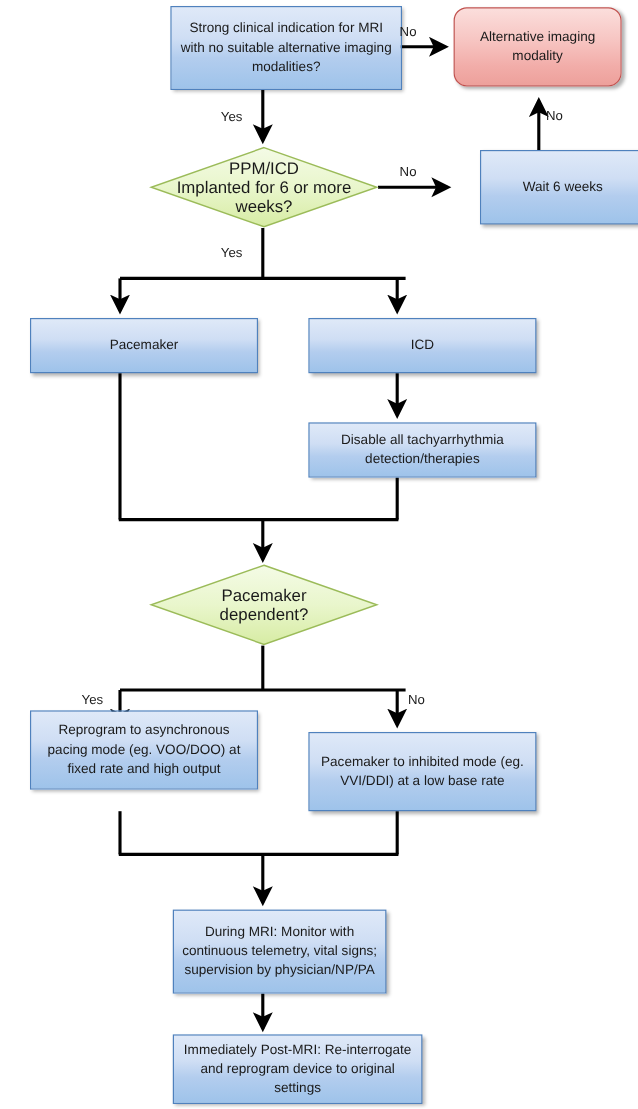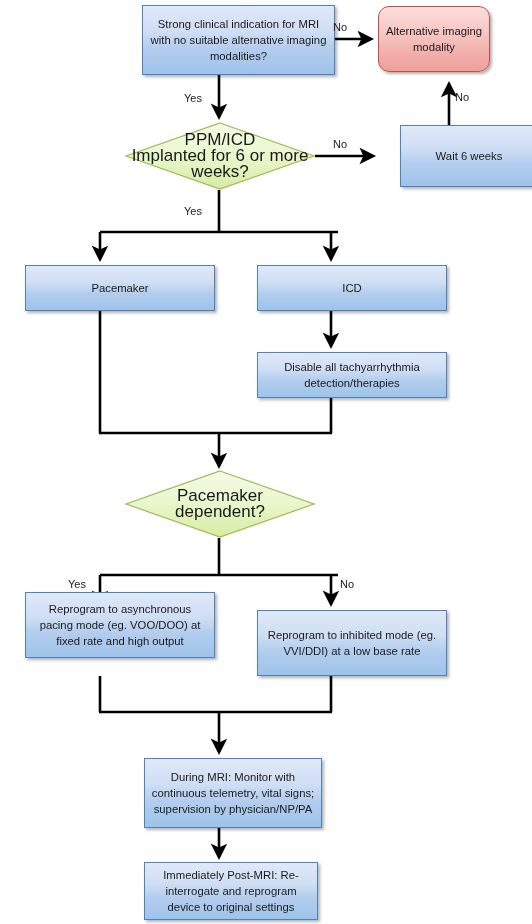--- a/index.html
+++ b/index.html
@@ -56,21 +56,21 @@
   .diamond-label {
     position: absolute;
     left: 0;
     top: 0;
     width: 100%;
     height: 100%;
     display: flex;
     align-items: center;
     justify-content: center;
     text-align: center;
-    font-size: 17px;
+    font-size: 14px;
     line-height: 16px;
     color: #1a1a1a;
   }
   .edge-label {
     position: absolute;
     font-size: 11px;
     line-height: 13px;
     color: #1a1a1a;
     white-space: nowrap;
     z-index: 4;
@@ -128,21 +128,21 @@
       <line x1="219" y1="712" x2="219" y2="752" marker-end="url(#arrow)"></line>
 
       <line x1="219" y1="828" x2="219" y2="857" marker-end="url(#arrow)"></line>
     </g>
   </svg>
 
   <div class="node box-blue" style="left:122px; top:5px; width:193px; height:70px;">
     <span>Strong clinical indication for MRI with no suitable alternative imaging modalities?</span>
   </div>
 
-  <div class="node box-red" style="left:378px; top:6px; width:112px; height:66px;">
+  <div class="node box-red" style="left:378px; top:6px; width:140px; height:66px;">
     <span>Alternative imaging modality</span>
   </div>
 
   <div class="diamond-wrap" style="left:125px; top:122px; width:190px; height:68px;">
     <svg width="190" height="68" viewBox="0 0 190 68" xmlns="http://www.w3.org/2000/svg">
       <defs>
         <linearGradient id="gGreen1" x1="0" y1="0" x2="0" y2="1">
           <stop offset="0%" stop-color="#f4fbe6"></stop>
           <stop offset="50%" stop-color="#e9f6cc"></stop>
           <stop offset="100%" stop-color="#d7eca4"></stop>
@@ -192,28 +192,28 @@
         <div>dependent?</div>
       </div>
     </div>
   </div>
 
   <div class="node box-blue" style="left:5px; top:592px; width:190px; height:66px;">
     <span>Reprogram to asynchronous pacing mode (eg. VOO/DOO) at fixed rate and high output</span>
   </div>
 
   <div class="node box-blue" style="left:237px; top:610px; width:190px; height:66px;">
-    <span>Reprogram to inhibited mode (eg. VVI/DDI) at a low base rate</span>
+    <span>Pacemaker to inhibited mode (eg. VVI/DDI) at a low base rate</span>
   </div>
 
   <div class="node box-blue" style="left:124px; top:758px; width:178px; height:70px;">
     <span>During MRI: Monitor with continuous telemetry, vital signs; supervision by physician/NP/PA</span>
   </div>
 
-  <div class="node box-blue" style="left:124px; top:862px; width:174px; height:58px;">
+  <div class="node box-blue" style="left:124px; top:862px; width:208px; height:58px;">
     <span>Immediately Post-MRI: Re-interrogate and reprogram device to original settings</span>
   </div>
 
   <div class="edge-label" style="left:333px; top:21px;">No</div>
   <div class="edge-label" style="left:184px; top:92px;">Yes</div>
   <div class="edge-label" style="left:333px; top:138px;">No</div>
   <div class="edge-label" style="left:455px; top:91px;">No</div>
   <div class="edge-label" style="left:184px; top:205px;">Yes</div>
   <div class="edge-label" style="left:68px; top:578px;">Yes</div>
   <div class="edge-label" style="left:340px; top:578px;">No</div>

